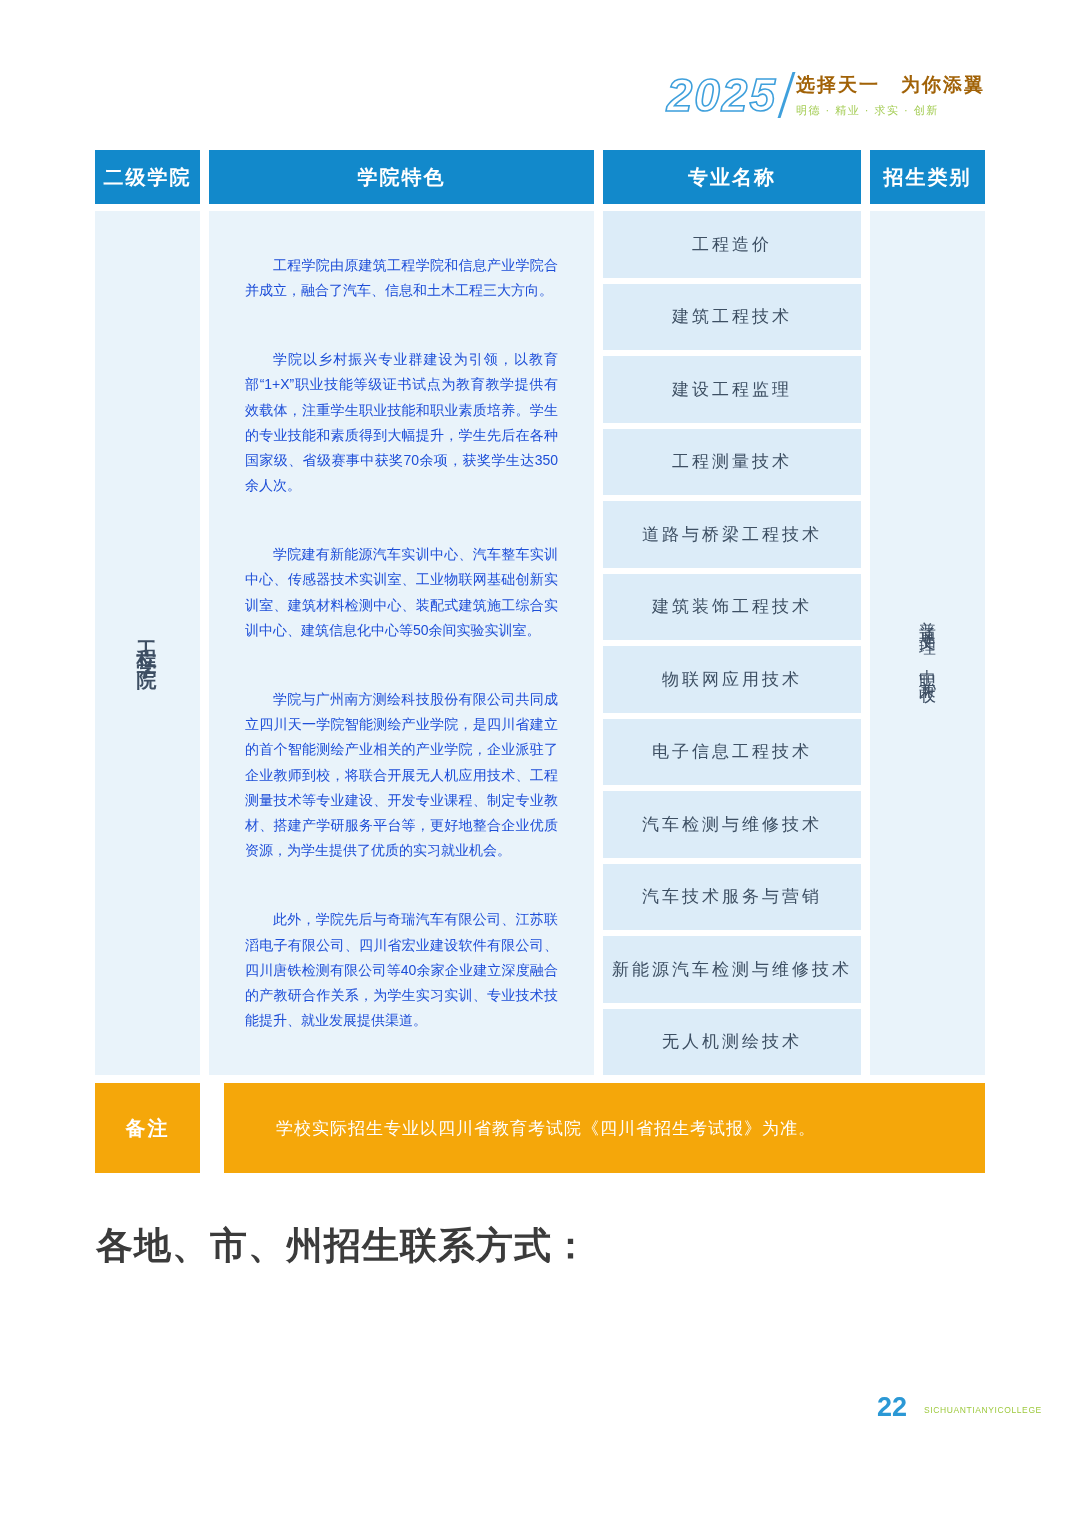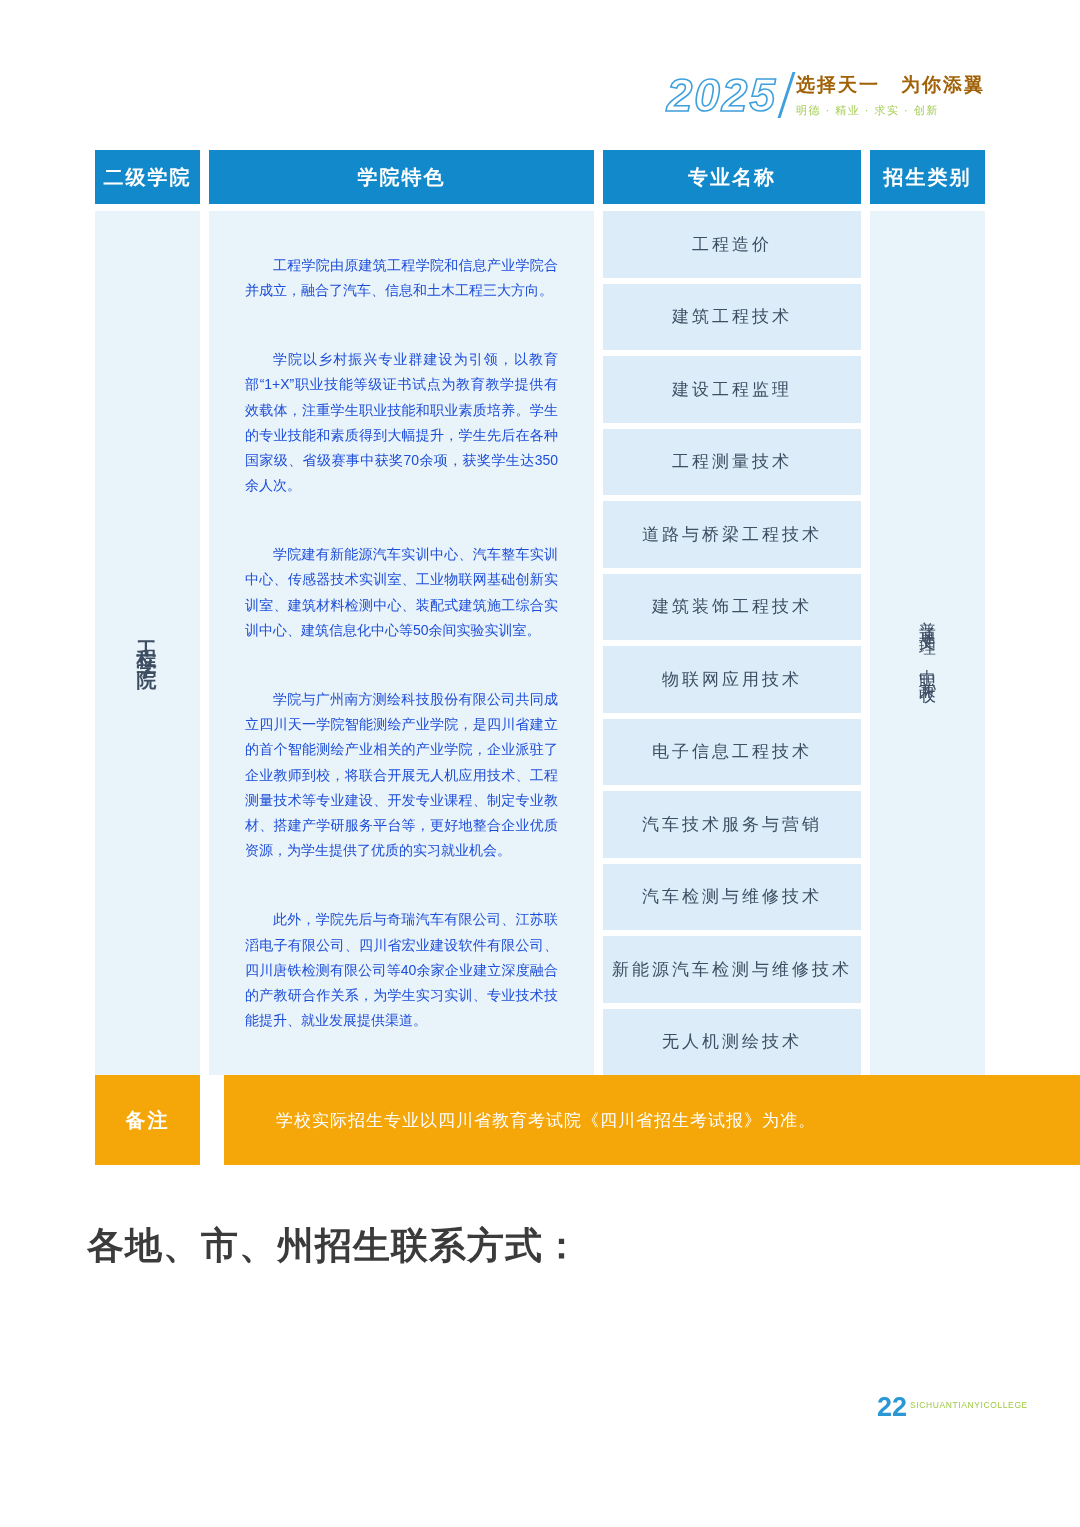--- a/index.html
+++ b/index.html
@@ -15,21 +15,21 @@
   .logo-year {
     font-size:46px; font-weight:bold; font-style:italic; letter-spacing:2px;
     color:transparent; -webkit-text-stroke:1.6px #3FA0DC;
   }
   .logo-slash { width:3px; height:46px; background:#3FA0DC; transform:skewX(-18deg); }
   .logo-text { display:flex; flex-direction:column; }
   .logo-tagline-main { color:#a16207; font-weight:bold; font-size:19px; letter-spacing:2px; white-space:pre; }
   .logo-tagline-sub { color:#A3CC52; font-size:11px; letter-spacing:1.5px; margin-top:5px; }
 
   
-  .table { position:absolute; left:95px; top:150px; width:986px; }
+  .table { position:absolute; left:95px; top:150px; width:890px; }
   .row { display:flex; gap:9px; }
   .w-college { flex:0 0 105px; }
   .w-features { flex:0 0 385px; }
   .w-majors { flex:0 0 258px; }
   .w-category { flex:0 0 115px; }
 
   .header-row { height:54px; }
   .th {
     background:#1289CB; color:#ffffff; font-weight:bold; font-size:20px; letter-spacing:2px;
     display:flex; align-items:center; justify-content:center;
@@ -57,38 +57,38 @@
     color:#1d4ed8; font-size:14px; line-height:1.8; text-indent:2em;
     text-align:justify; margin:22px 0;
   }
 
   .majors-col { display:flex; flex-direction:column; gap:6px; background:transparent; }
   .major-cell {
     flex:1; background:#DCECF8; display:flex; align-items:center; justify-content:center;
     color:#3D4F63; font-size:17px; letter-spacing:3px; font-weight:500;
   }
 
-  .note-row { height:90px;gap:24px; }
+  .note-row { margin-top:8px; height:90px;gap:24px; }
   .note-label {
     background:#F5A70A; color:#ffffff; font-weight:bold; font-size:20px; letter-spacing:2px;
     display:flex; align-items:center; justify-content:center;
   }
   .note-content {
     flex:1 1 auto; background:#F5A70A; color:#ffffff; font-size:17px; letter-spacing:1px;
     display:flex; align-items:center; padding-left:52px;text-align:center;
   }
 
   
   .section-heading {
-    position:absolute; left:87px; top:1221px;
+    position:absolute; left:96px; top:1221px;
     font-size:37px; font-weight:bold; color:#3B3B3B; letter-spacing:1px;
   }
 
   
-  .footer { position:absolute; left:877px; top:1394px; display:flex; align-items:flex-start; gap:3px; }
+  .footer { position:absolute; left:877px; top:1394px; display:flex; align-items:center; gap:17px; }
   .page-number { color:#2B98D5; font-weight:bold; font-size:27px; line-height:1; }
   .footer-brand { display:flex; flex-direction:row; margin-top:6px; }
   .footer-brand span {
     color:#9DC93D; font-size:8.5px; letter-spacing:0.6px; line-height:1.2;
     text-transform:uppercase;
   }
 </style>
 </head>
 <body>
 
@@ -126,22 +126,22 @@
 
     <div class="w-majors majors-col">
       <div class="major-cell">工程造价</div>
       <div class="major-cell">建筑工程技术</div>
       <div class="major-cell">建设工程监理</div>
       <div class="major-cell">工程测量技术</div>
       <div class="major-cell">道路与桥梁工程技术</div>
       <div class="major-cell">建筑装饰工程技术</div>
       <div class="major-cell">物联网应用技术</div>
       <div class="major-cell">电子信息工程技术</div>
+      <div class="major-cell">汽车检测与维修技术</div>
       <div class="major-cell">汽车技术服务与营销</div>
-      <div class="major-cell">汽车检测与维修技术</div>
       <div class="major-cell">新能源汽车检测与维修技术</div>
       <div class="major-cell">无人机测绘技术</div>
     </div>
 
     <div class="w-category cell-light category-cell">
       <div class="category-text">普通文理/中职兼收</div>
     </div>
 
   </div>
 

